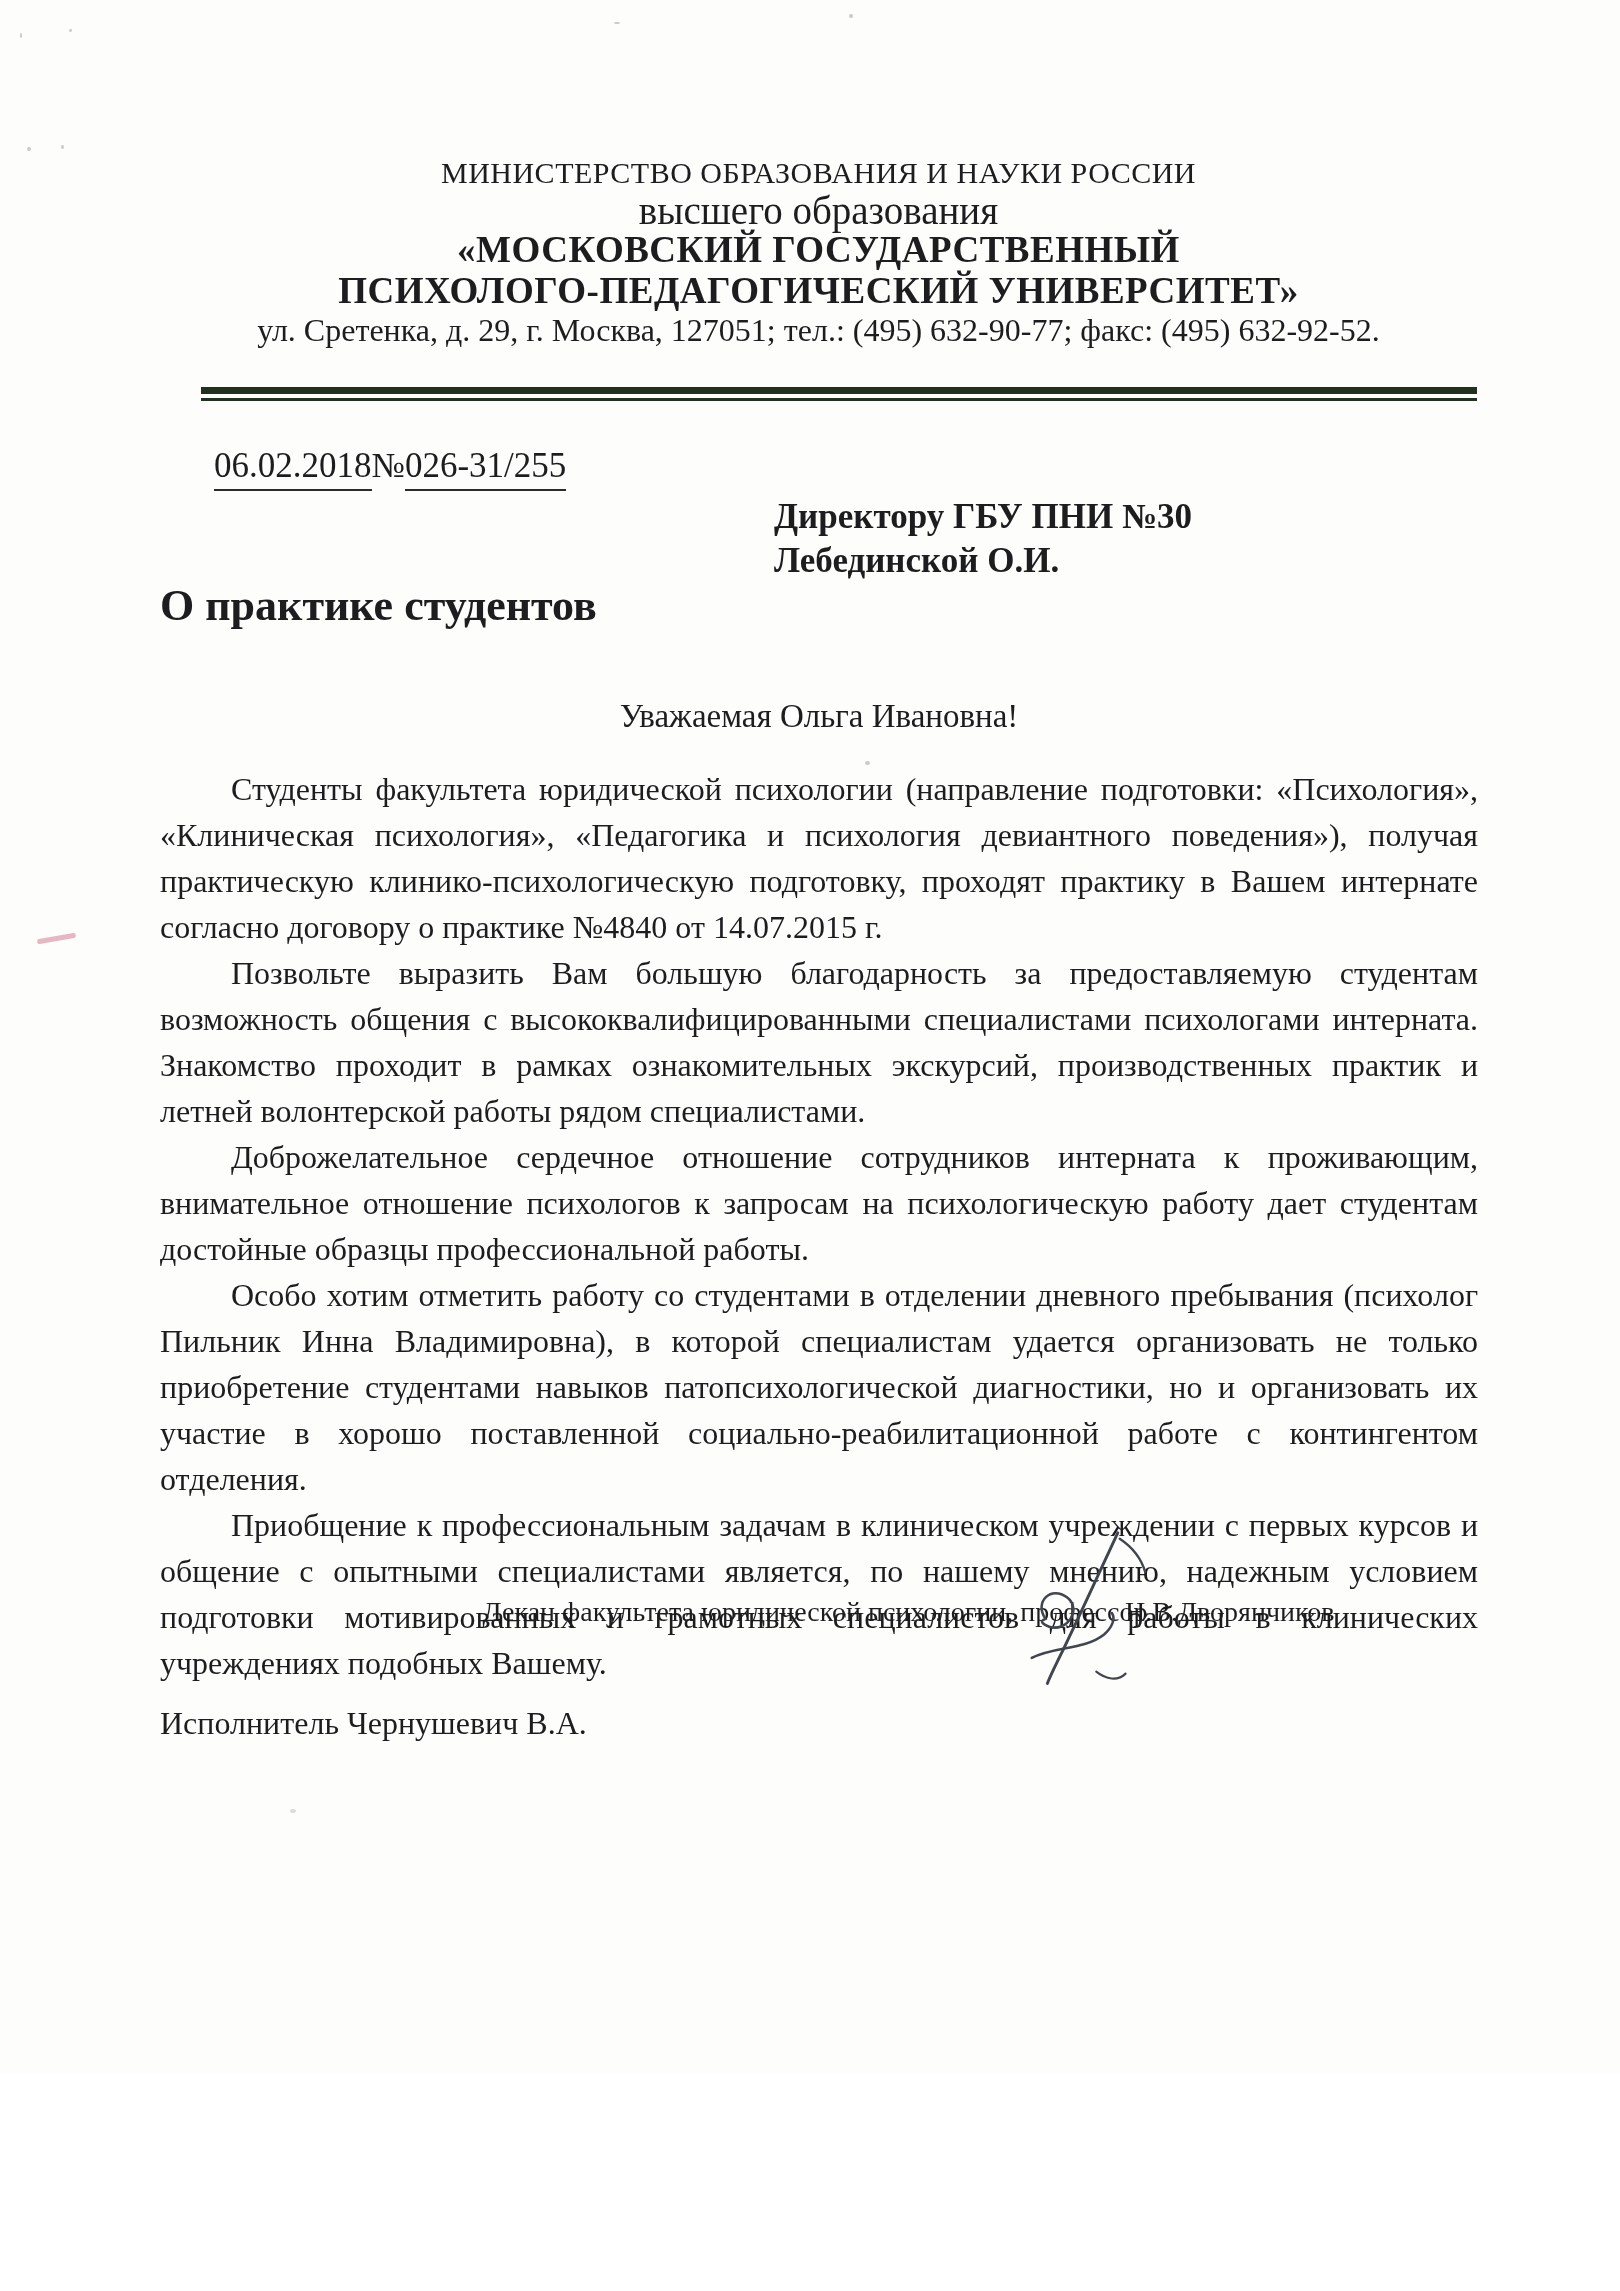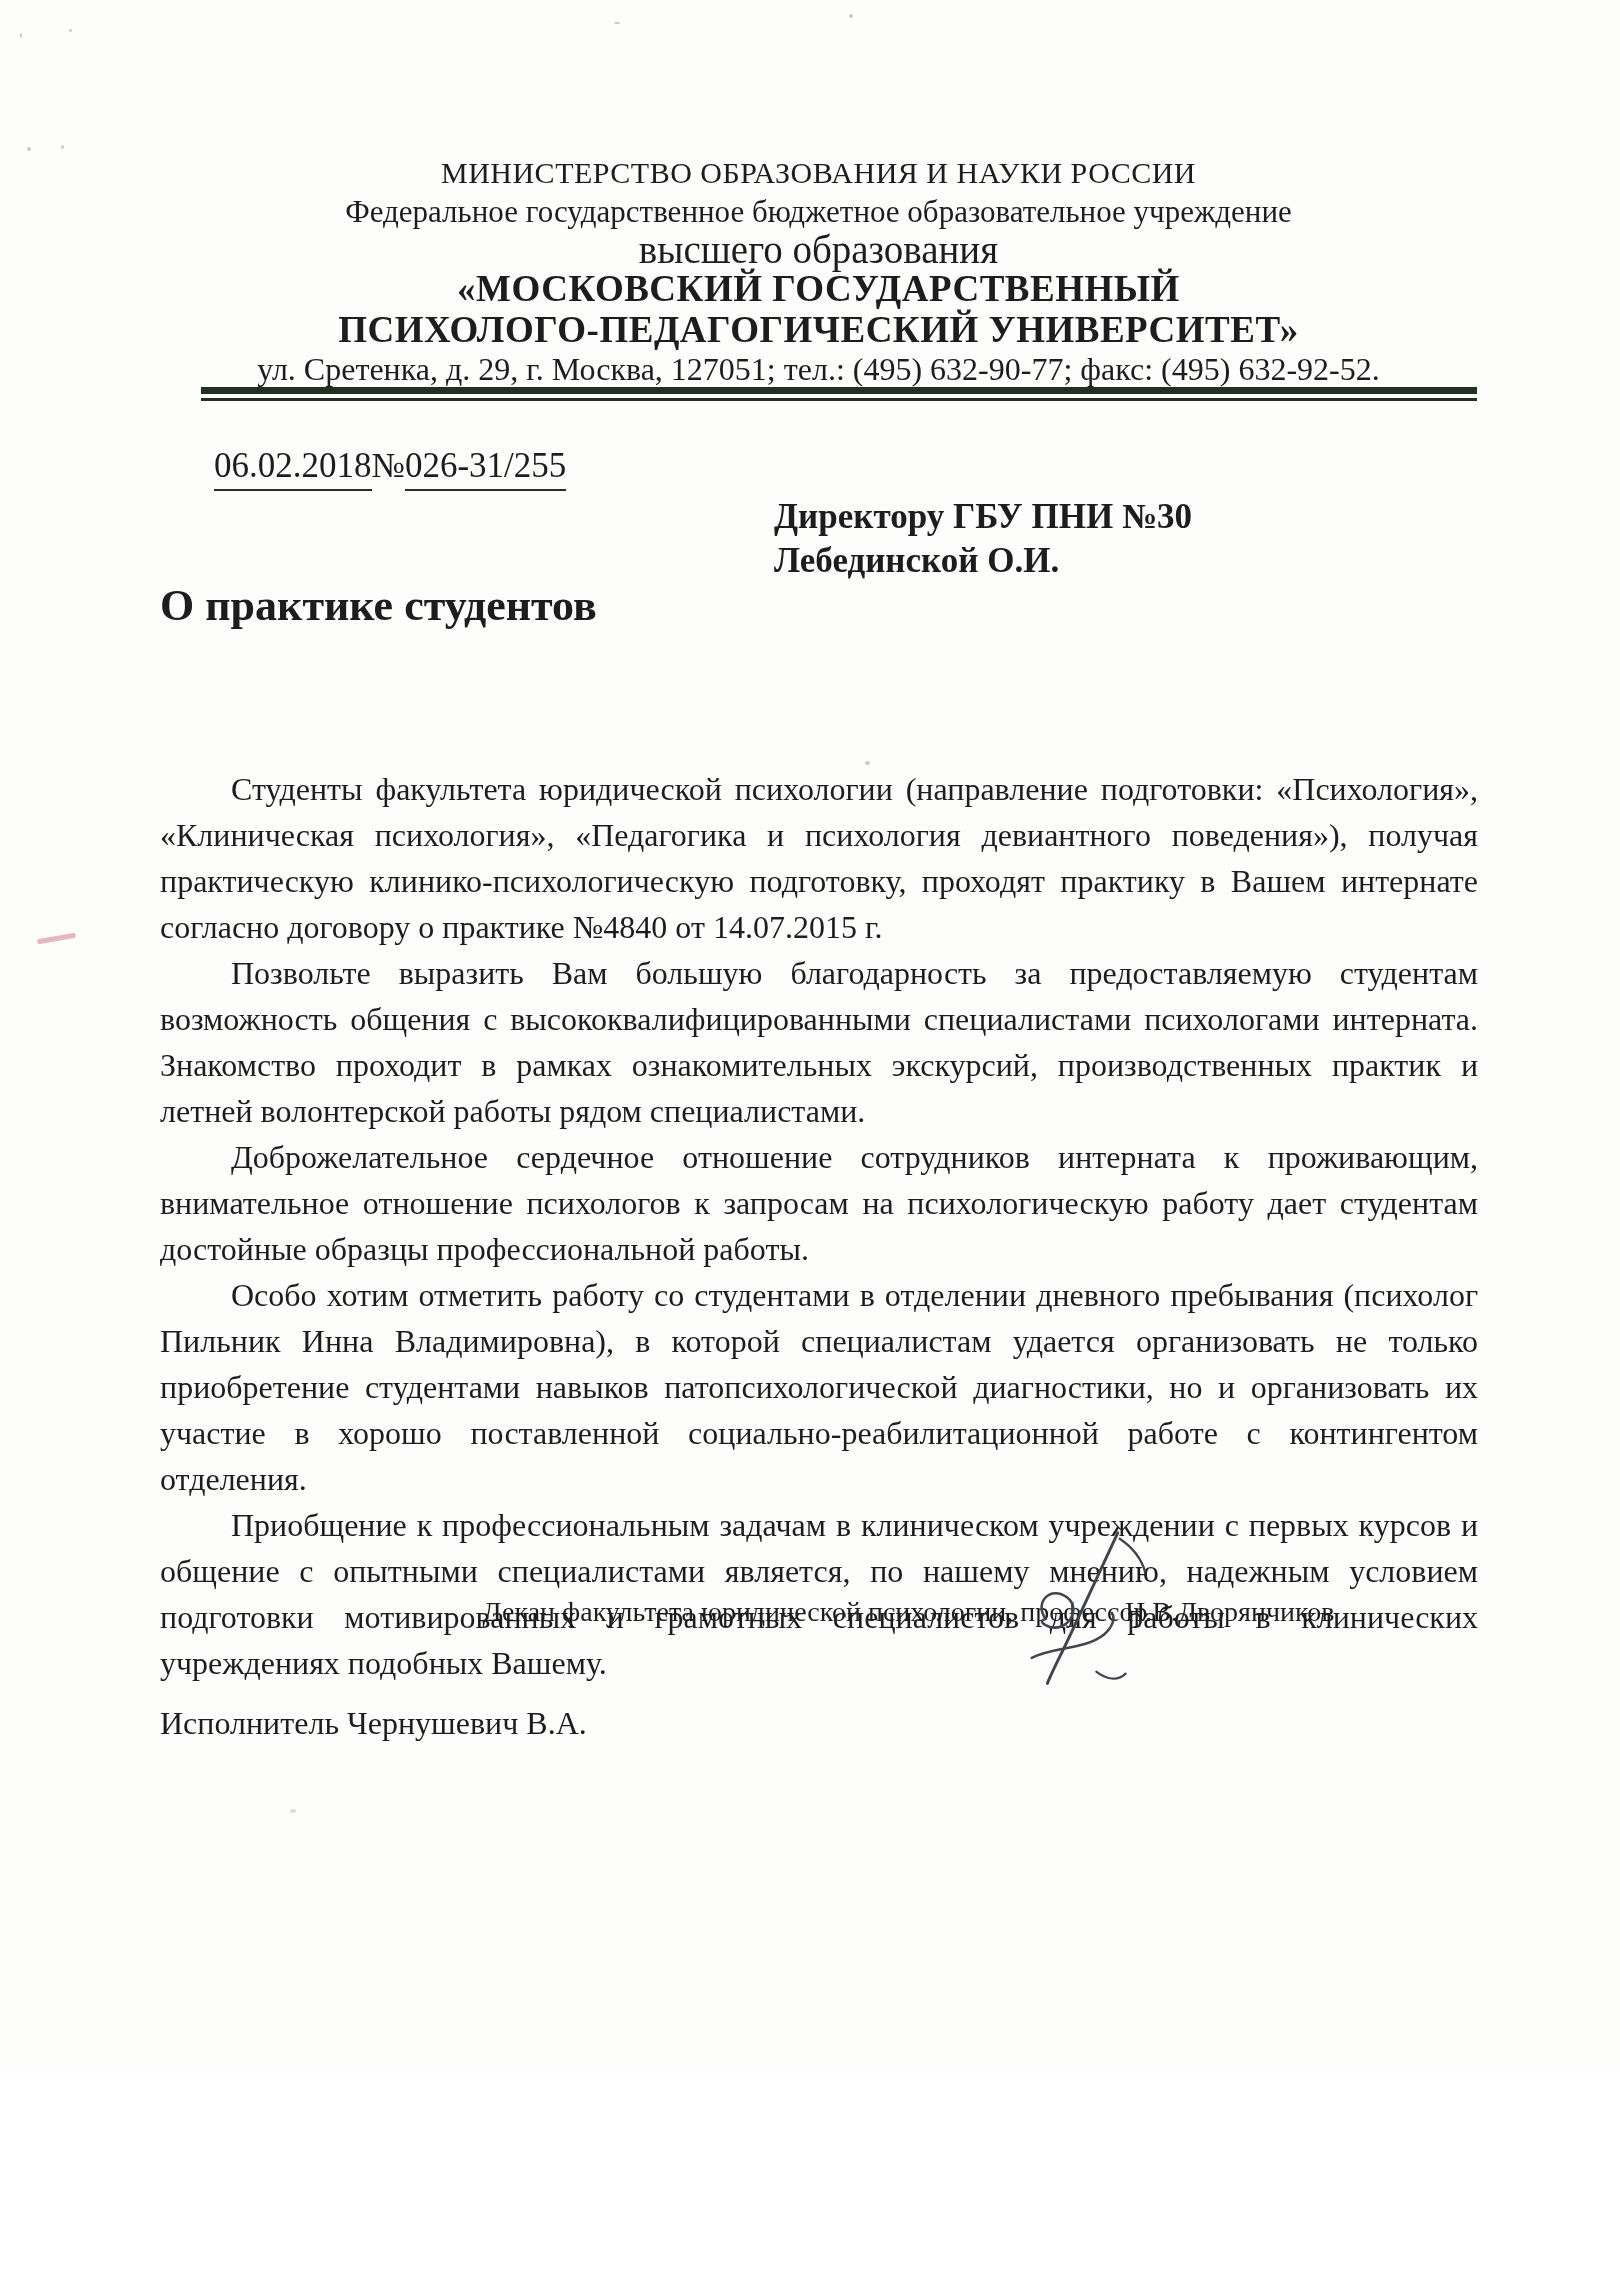--- a/index.html
+++ b/index.html
@@ -57,38 +57,38 @@
   .a-dot { background:#8f8f8f; border-radius:50%; opacity:0.45; }
   .a-pink { background:#dd9fae; opacity:0.75; border-radius:2px; transform:rotate(-10deg); }
 </style>
 </head>
 <body>
 
 <div class="page">
 
   <div class="letterhead">
     <div class="lh-ministry">МИНИСТЕРСТВО ОБРАЗОВАНИЯ И НАУКИ РОССИИ</div>
-    <div class="lh-orgtype">Федеральное государственное бюджетное образовательное учреждение</div>
     <div class="lh-level">высшего образования</div>
     <div class="lh-univ1">«МОСКОВСКИЙ ГОСУДАРСТВЕННЫЙ</div>
     <div class="lh-univ2">ПСИХОЛОГО-ПЕДАГОГИЧЕСКИЙ УНИВЕРСИТЕТ»</div>
     <div class="lh-contact">ул. Сретенка, д. 29, г. Москва, 127051; тел.: (495) 632-90-77; факс: (495) 632-92-52.</div>
   </div>
   <div class="rule-thick"></div>
   <div class="rule-thin"></div>
 
   <div class="reference"><span class="u">06.02.2018</span><span class="nu">№</span><span class="u">026-31/255</span></div>
 
   <div class="recipient">
     <div>Директору ГБУ ПНИ №30</div>
     <div>Лебединской О.И.</div>
   </div>
 
   <div class="subject">О практике студентов</div>
 
+  <div class="salutation">Уважаемая Ольга Ивановна!</div>
 
   <div class="body-text">
     <p>Студенты факультета юридической психологии (направление подготовки: «Психология», «Клиническая психология», «Педагогика и психология девиантного поведения»), получая практическую клинико-психологическую подготовку, проходят практику в Вашем интернате согласно договору о практике №4840 от 14.07.2015 г.</p>
     <p>Позвольте выразить Вам большую благодарность за предоставляемую студентам возможность общения с высококвалифицированными специалистами психологами интерната. Знакомство проходит в рамках ознакомительных экскурсий, производственных практик и летней волонтерской работы рядом специалистами.</p>
     <p>Доброжелательное сердечное отношение сотрудников интерната к проживающим, внимательное отношение психологов к запросам на психологическую работу дает студентам достойные образцы профессиональной работы.</p>
     <p>Особо хотим отметить  работу со студентами в отделении дневного пребывания (психолог Пильник Инна Владимировна), в которой специалистам удается организовать не только приобретение студентами навыков патопсихологической диагностики, но и организовать их участие в хорошо поставленной социально-реабилитационной работе с контингентом отделения.</p>
     <p>Приобщение к профессиональным задачам в клиническом учреждении с первых курсов и общение с опытными специалистами является, по нашему мнению, надежным условием подготовки мотивированных и грамотных специалистов для работы в клинических учреждениях подобных Вашему.</p>
   </div>
 
   <div class="sign-row">

